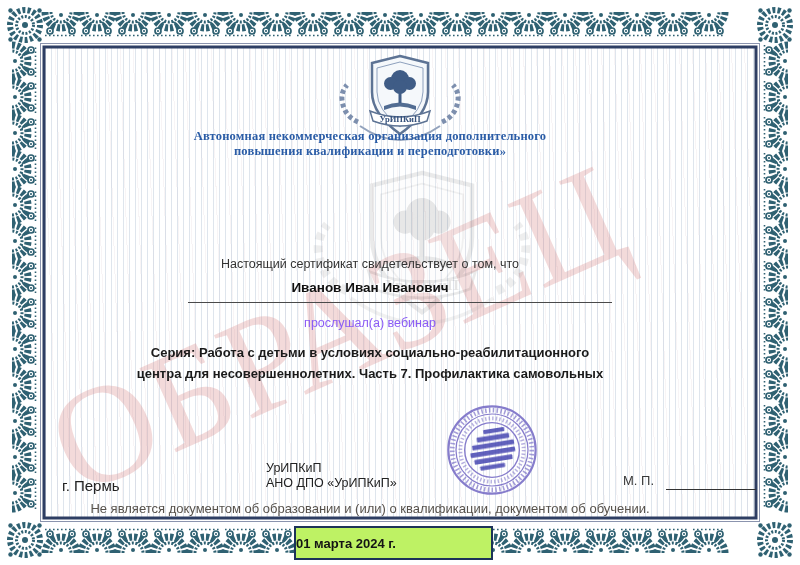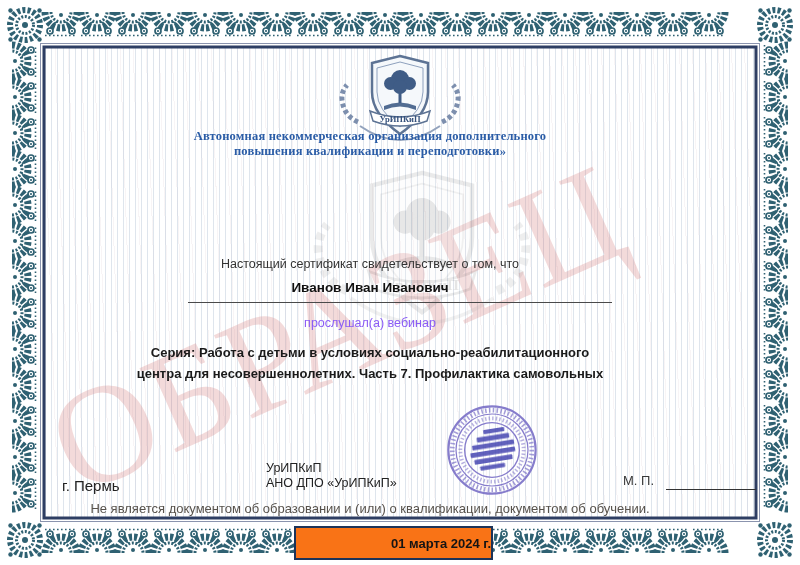--- a/index.html
+++ b/index.html
@@ -35,21 +35,21 @@
         border-top:1.5px solid #4a4a4a;}
   .action{top:316px;font-size:12.5px;color:#8b5cf6;}
   .course{top:342px;font-size:13px;font-weight:bold;line-height:21px;color:#1a1a1a;text-align:center;}
   .city{position:absolute;left:62px;top:477px;font-size:15px;color:#222222;}
   .director{position:absolute;left:266px;top:461px;font-size:12.5px;line-height:15px;color:#222222;}
   .mp{position:absolute;left:623px;top:473px;font-size:13px;color:#3a3a3a;}
   .sig-line{position:absolute;left:666px;top:489px;width:90px;height:0;border-top:1.5px solid #333333;}
   .disclaimer{top:501px;font-size:13px;color:#57524c;}
   .stamp-svg{position:absolute;left:444px;top:402px;width:96px;height:96px;opacity:0.9;}
   .date-box{position:absolute;left:294px;top:526px;width:195px;height:30px;z-index:6;
-     background:#f97316;border:2.5px solid #1c3358;display:flex;align-items:center;justify-content:flex-end;
+     background:#bef264;border:2.5px solid #1c3358;display:flex;align-items:center;justify-content:flex-start;
      font-size:13px;font-weight:bold;color:#141414;}
 </style>
 </head>
 <body>
 
 <div class="page">
 
   <div class="content-clip">
     <div class="waves"></div>
     <div class="watermark">ОБРАЗЕЦ</div>

